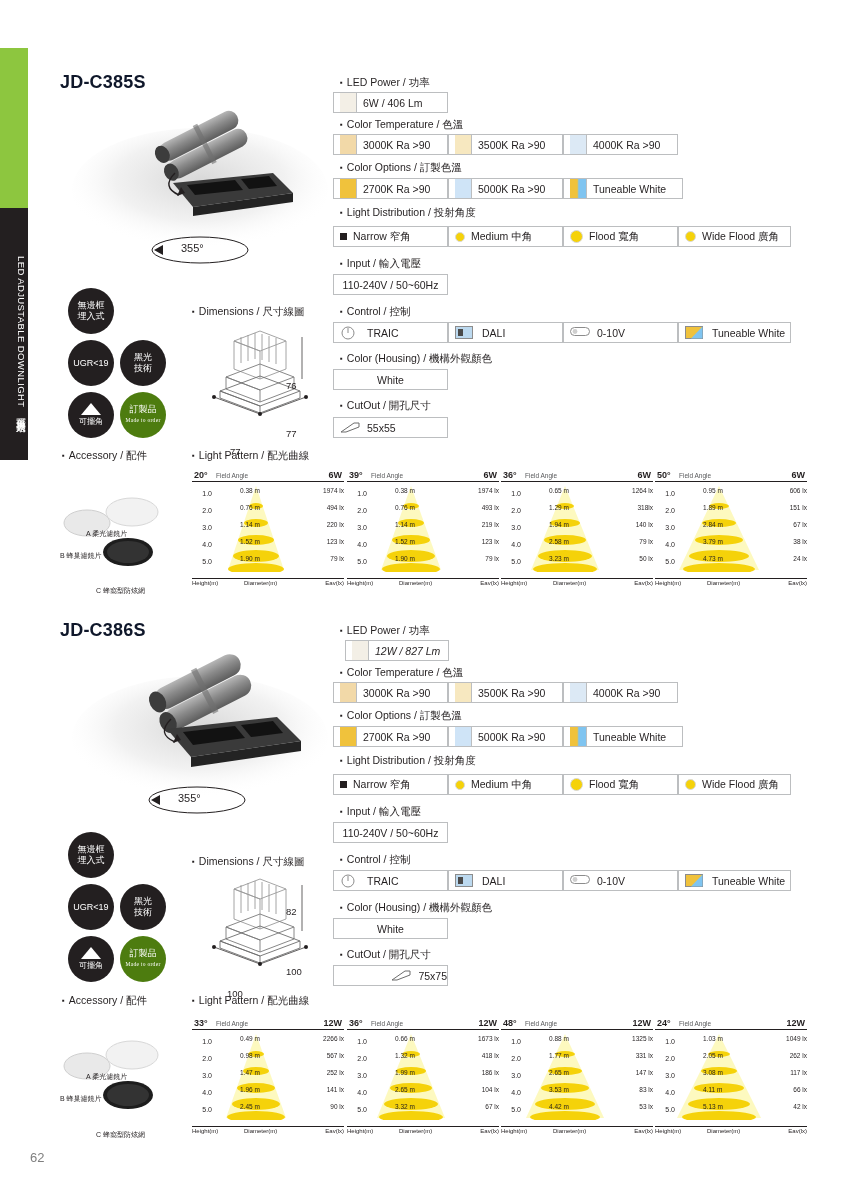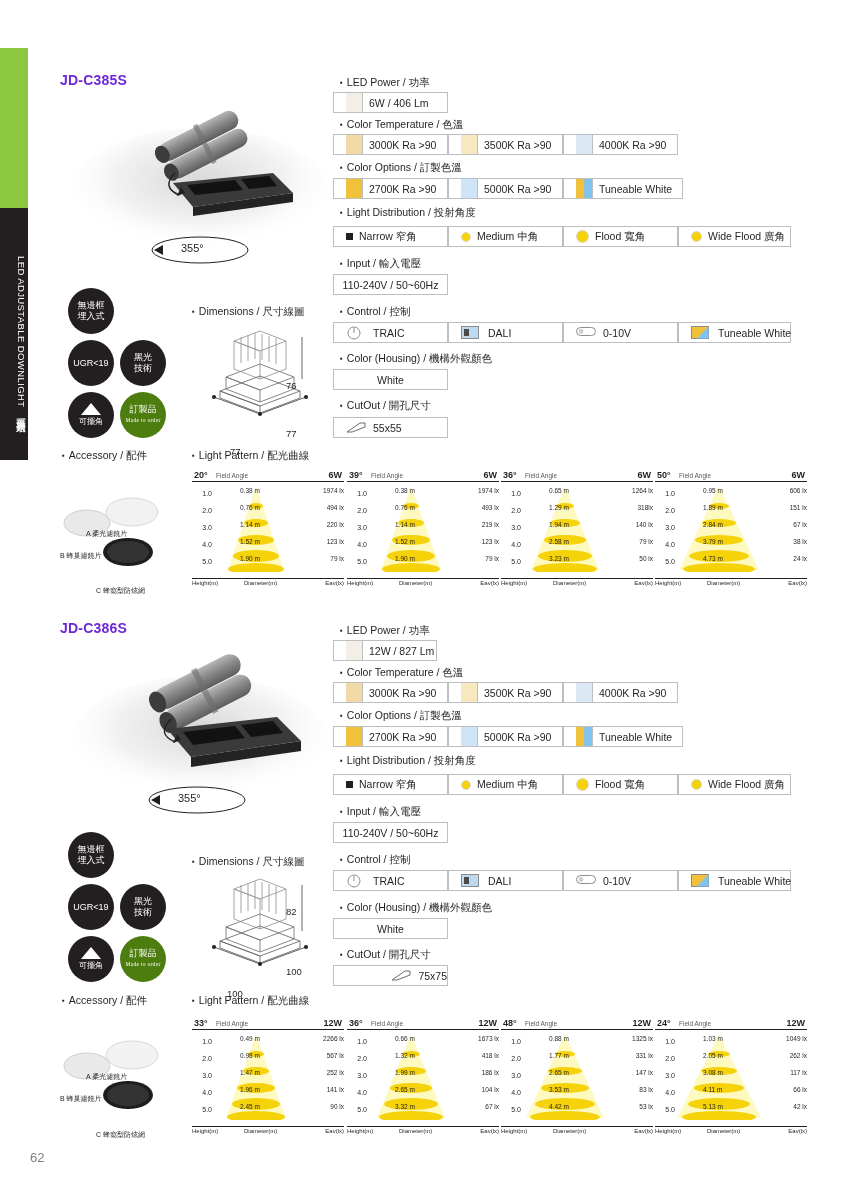--- a/index.html
+++ b/index.html
@@ -28,38 +28,38 @@
     display:flex; align-items:flex-start; justify-content:center;
     padding-top:4px; line-height:14px;
   }
   .page-num {
     position:absolute; left:30px; top:1150px; font-size:13px; color:#7f7f7f;
   }
 
   
   .product { position:absolute; left:0; top:0; width:849px; }
   .model-title {
-    position:absolute; font-size:14px; font-weight:bold; color:#6d28d9;
+    position:absolute; font-size:18px; font-weight:bold; color:#0f172a;
     letter-spacing:0.2px;
   }
 
   
   .spec-label {
     position:absolute; font-size:10.5px; color:#231f20; white-space:nowrap;
   }
   .spec-label::before {
     content:"▪"; color:#231f20; font-size:8px; margin-right:4px;
     position:relative; top:-1px;
   }
 
   
   .box {
     position:absolute; border:1px solid #bcbec0; background:#ffffff;
     height:21px; display:flex; align-items:center;
-    font-size:10.5px; color:#231f20; padding-left:12px;
+    font-size:10.5px; color:#231f20; padding-left:6px;
     white-space:nowrap;
   }
   .box.center { justify-content:center; padding-left:0; }
   .swatch {
     width:17px; height:19px; margin-right:6px; flex:none;
     border-right:1px solid #bcbec0;
   }
   .dot {
     width:10px; height:10px; border-radius:50%; margin-right:6px; flex:none;
     border:1px solid #d8d8d8;
@@ -612,21 +612,21 @@
     </g>
     <circle cx="6" cy="74" r="2" fill="#231f20"></circle>
     <circle cx="52" cy="91" r="2" fill="#231f20"></circle>
     <circle cx="98" cy="74" r="2" fill="#231f20"></circle>
   </svg>
   <div class="dimtxt" style="left:286px; top:906px;">82</div>
   <div class="dimtxt" style="left:286px; top:966px;">100</div>
   <div class="dimtxt" style="left:227px; top:988px;">100</div>
 
   <div class="spec-label" style="left:340px; top:624px;">LED Power / 功率</div>
-  <div class="box" style="left:333px; top:640px; width:104px;">
+  <div class="box" style="left:345px; top:640px; width:104px;font-style:italic;">
     <span class="swatch" style="background:#f3efe6"></span>
     <span>12W / 827 Lm</span>
   </div>
 
   <div class="spec-label" style="left:340px; top:666px;">Color Temperature / 色溫</div>
   <div class="box" style="left:333px; top:682px; width:115px;">
     <span class="swatch" style="background:#f2d9a8"></span>
     <span>3000K Ra &gt;90</span>
   </div>
   <div class="box" style="left:448px; top:682px; width:115px;">

